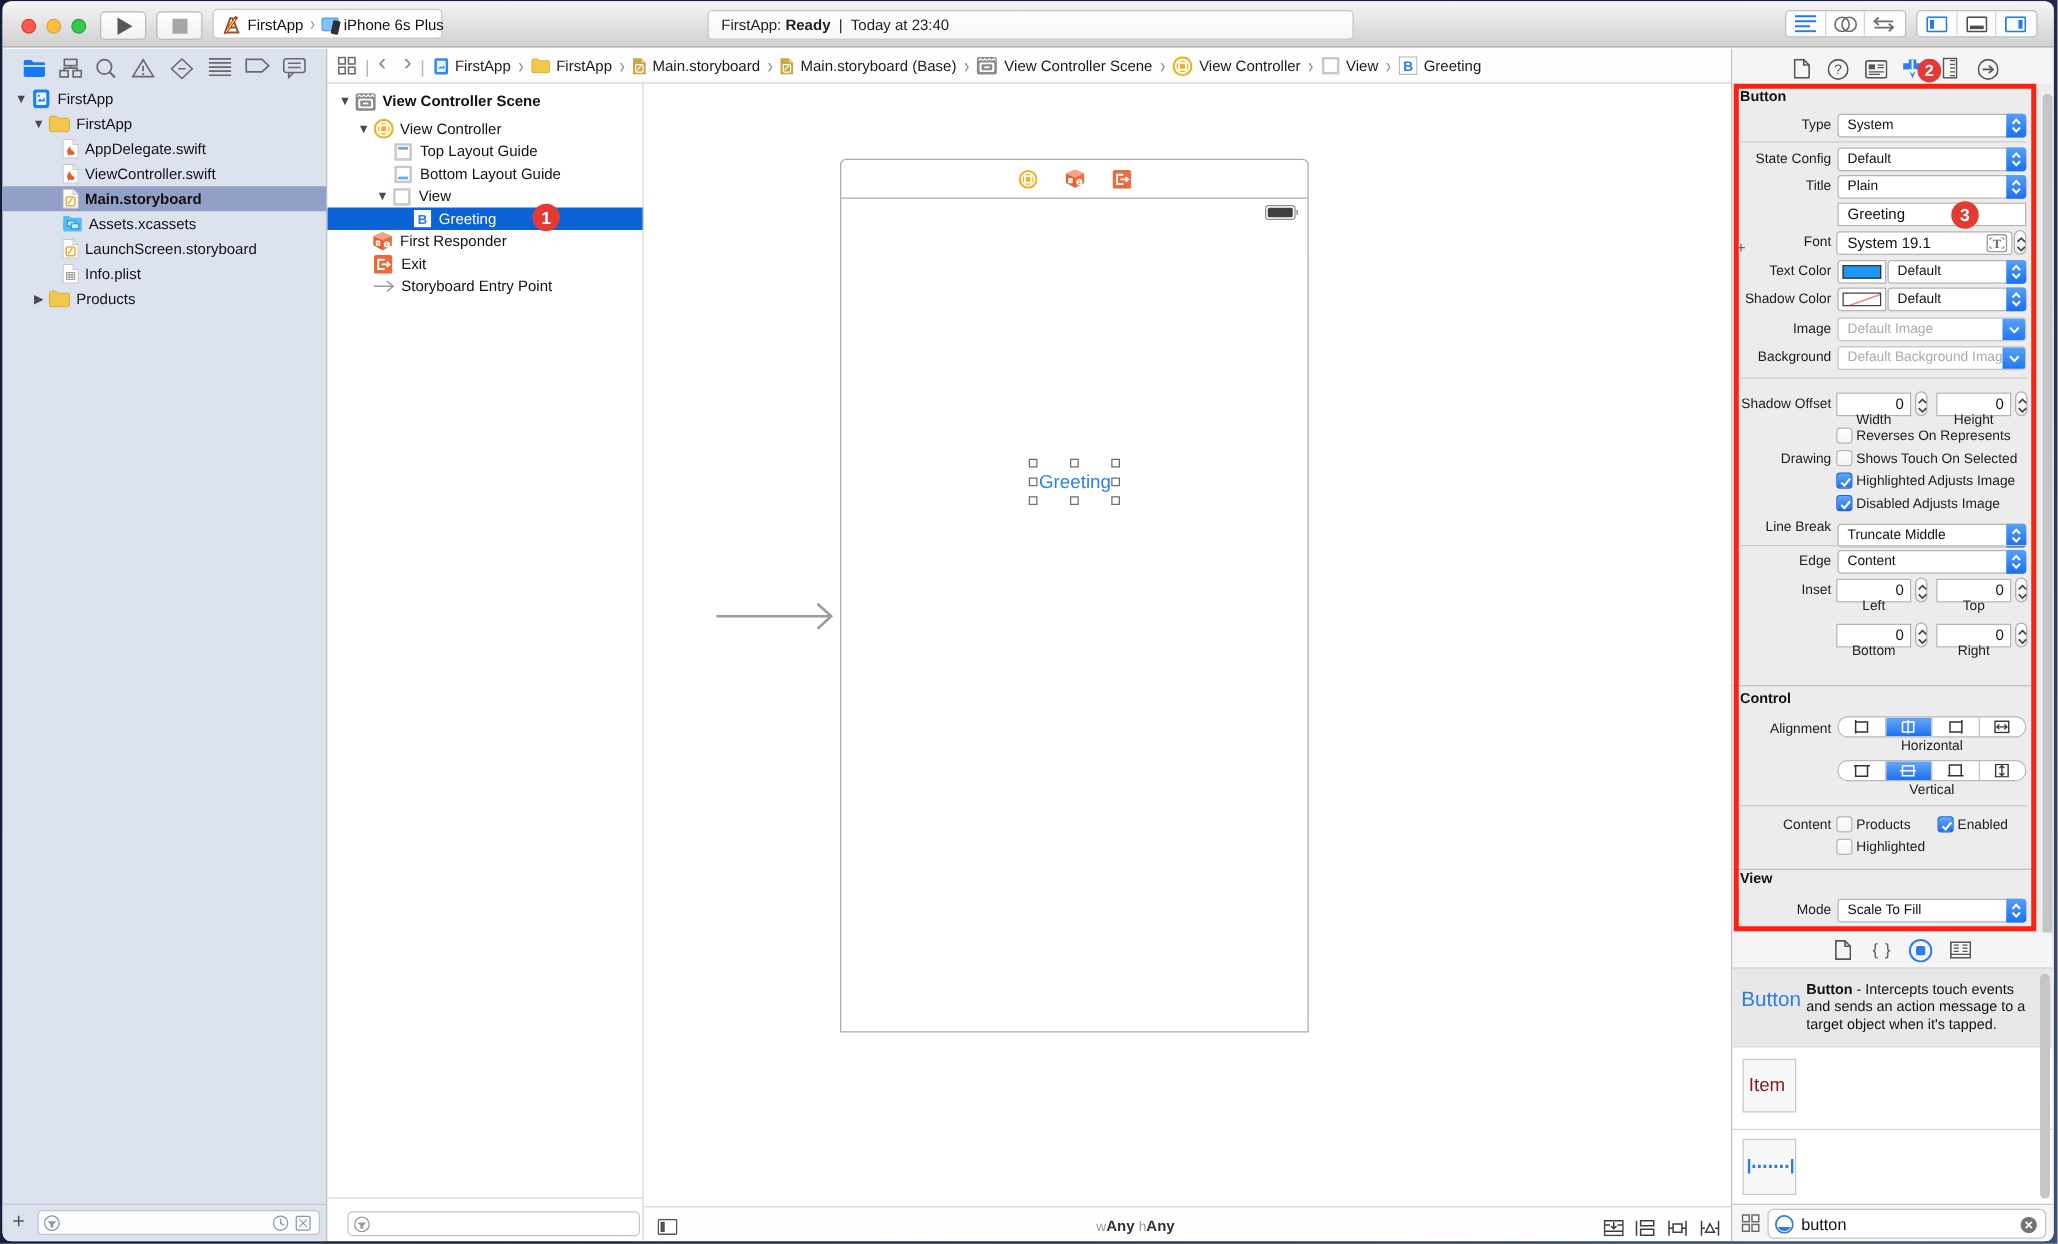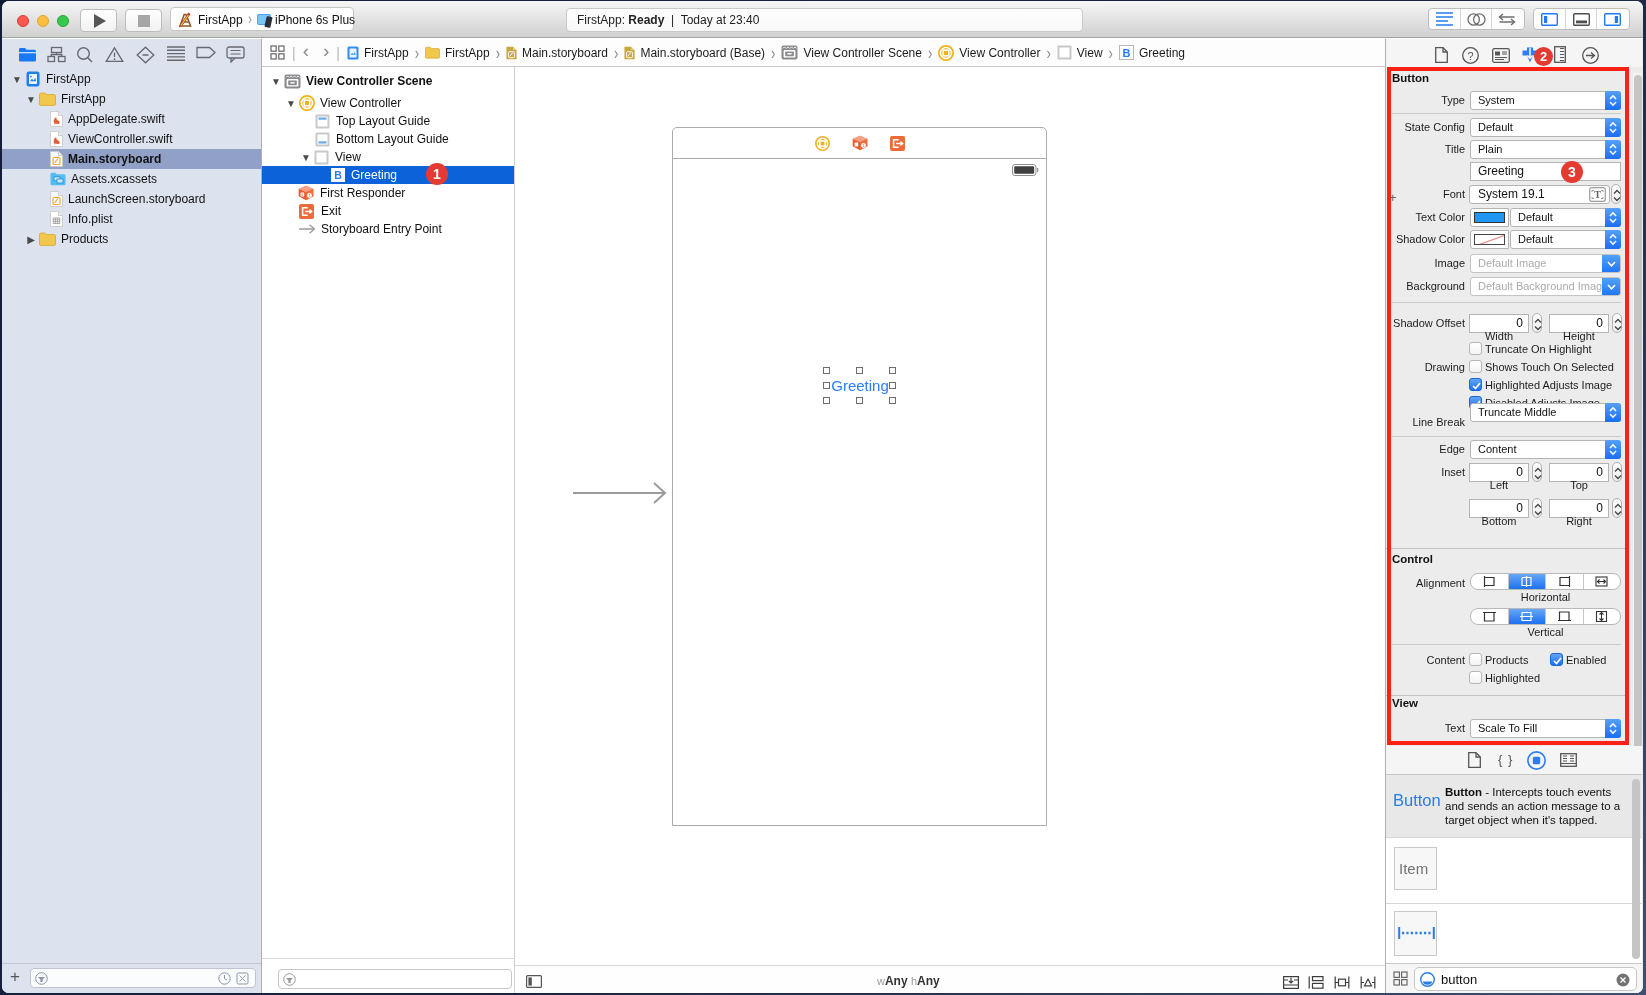--- a/index.html
+++ b/index.html
@@ -644,38 +644,38 @@
       <div class="nfield" style="left:163px;top:247px">0</div>
       <div class="wstep" style="left:226px;top:246px">
           <svg width="8" height="13" viewBox="0 0 8 13">
             <path d="M1 4.5 L4 1.5 L7 4.5" fill="none" stroke="#444" stroke-width="1.3"></path>
             <path d="M1 8.5 L4 11.5 L7 8.5" fill="none" stroke="#444" stroke-width="1.3"></path>
           </svg>
         </div>
       <div class="ulab" style="left:83px;top:263px;width:60px">Width</div>
       <div class="ulab" style="left:163px;top:263px;width:60px">Height</div>
       <div class="chk" style="left:83px;top:275px"></div>
-      <div class="clab" style="left:99px;top:276px">Truncate On Highlight</div>
+      <div class="clab" style="left:99px;top:276px">Reverses On Represents</div>
       <div class="ilabel" style="top:294px">Drawing</div>
       <div class="chk" style="left:83px;top:293px"></div>
       <div class="clab" style="left:99px;top:294px">Shows Touch On Selected</div>
       <div class="chk on" style="left:83px;top:311px">
           <svg width="9" height="8" viewBox="0 0 9 8">
             <path d="M1 4 L3.5 6.5 L8 1" fill="none" stroke="#fff" stroke-width="1.7"></path>
           </svg>
         </div>
       <div class="clab" style="left:99px;top:312px">Highlighted Adjusts Image</div>
       <div class="chk on" style="left:83px;top:329px">
           <svg width="9" height="8" viewBox="0 0 9 8">
             <path d="M1 4 L3.5 6.5 L8 1" fill="none" stroke="#fff" stroke-width="1.7"></path>
           </svg>
         </div>
       <div class="clab" style="left:99px;top:330px">Disabled Adjusts Image</div>
       <div class="ilabel" style="top:349px">Line Break</div>
-      <div class="popup" style="top:336px">Truncate Middle<span class="pstep">
+      <div class="popup" style="top:352px">Truncate Middle<span class="pstep">
             <svg width="10" height="13" viewBox="0 0 10 13">
               <path d="M2 5 L5 1.8 L8 5" fill="none" stroke="#fff" stroke-width="1.6"></path>
               <path d="M2 8 L5 11.2 L8 8" fill="none" stroke="#fff" stroke-width="1.6"></path>
             </svg>
           </span></div>
       <div class="isep" style="top:369px"></div>
       <div class="ilabel" style="top:376px">Edge</div>
       <div class="popup" style="top:373px">Content<span class="pstep">
             <svg width="10" height="13" viewBox="0 0 10 13">
               <path d="M2 5 L5 1.8 L8 5" fill="none" stroke="#fff" stroke-width="1.6"></path>
@@ -777,21 +777,21 @@
       <div class="chk on" style="left:164px;top:586px">
           <svg width="9" height="8" viewBox="0 0 9 8">
             <path d="M1 4 L3.5 6.5 L8 1" fill="none" stroke="#fff" stroke-width="1.7"></path>
           </svg>
         </div>
       <div class="clab" style="left:180px;top:587px">Enabled</div>
       <div class="chk" style="left:83px;top:604px"></div>
       <div class="clab" style="left:99px;top:605px">Highlighted</div>
       <div class="isecsep" style="top:628px"></div>
       <div class="ihead" style="top:630px">View</div>
-      <div class="ilabel" style="top:655px">Text</div>
+      <div class="ilabel" style="top:655px">Mode</div>
       <div class="popup" style="top:652px">Scale To Fill<span class="pstep">
             <svg width="10" height="13" viewBox="0 0 10 13">
               <path d="M2 5 L5 1.8 L8 5" fill="none" stroke="#fff" stroke-width="1.6"></path>
               <path d="M2 8 L5 11.2 L8 8" fill="none" stroke="#fff" stroke-width="1.6"></path>
             </svg>
           </span></div>
     </div>
     <div style="position:absolute;left:247px;top:34px;width:9px;height:700px;background:#f3f3f3"></div>
     <div style="position:absolute;left:248px;top:36px;width:8px;height:696px;background:#c5c5c5;border-radius:4px"></div>
     <div id="libtabs">
@@ -810,21 +810,21 @@
           <path d="M0.7 10.5 H16.3" stroke="#565656" stroke-width="1"></path>
         </svg>
     </div>
     <div id="liblist">
       <div style="position:absolute;left:0;top:0;width:256px;height:62px;background:#e8e8e8">
         <div style="position:absolute;left:7px;top:16px;font-size:16.5px;color:#2b7de1">Button</div>
         <div style="position:absolute;left:59px;top:10px;width:178px;font-size:11.5px;line-height:14px;color:#111"><b>Button</b> - Intercepts touch events and sends an action message to a target object when it's tapped.</div>
       </div>
       <div style="position:absolute;left:0;top:62px;width:256px;height:1px;background:#d7d7d7"></div>
       <div style="position:absolute;left:8px;top:72px;width:43px;height:43px;background:#f7f7f7;border:1px solid #c9c9c9">
-        <div style="position:absolute;left:4px;top:12px;font-size:15px;color:#737373">Item</div>
+        <div style="position:absolute;left:4px;top:12px;font-size:15px;color:#7f1d1d">Item</div>
       </div>
       <div style="position:absolute;left:0;top:128px;width:256px;height:1px;background:#d7d7d7"></div>
       <div style="position:absolute;left:8px;top:136px;width:43px;height:45px;background:#f7f7f7;border:1px solid #c9c9c9">
         <svg width="37" height="12" viewBox="0 0 37 12" style="position:absolute;left:3px;top:15px">
             <path d="M1.2 0 V12 M35.8 0 V12" stroke="#2b7de1" stroke-width="2"></path>
             <path d="M4 6 H33" stroke="#2b7de1" stroke-width="2.6" stroke-dasharray="2.2 2.2"></path>
           </svg>
       </div>
       <div style="position:absolute;left:246px;top:4px;width:8px;height:180px;background:#c5c5c5;border-radius:4px"></div>
     </div>

